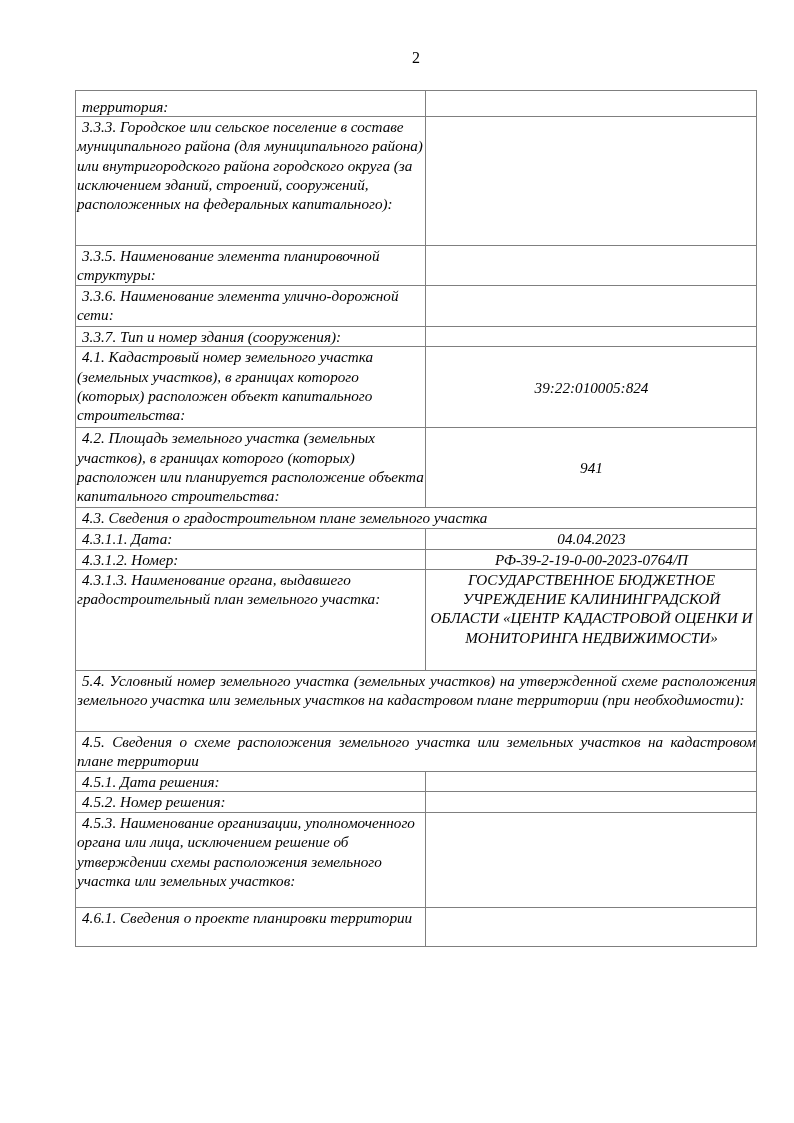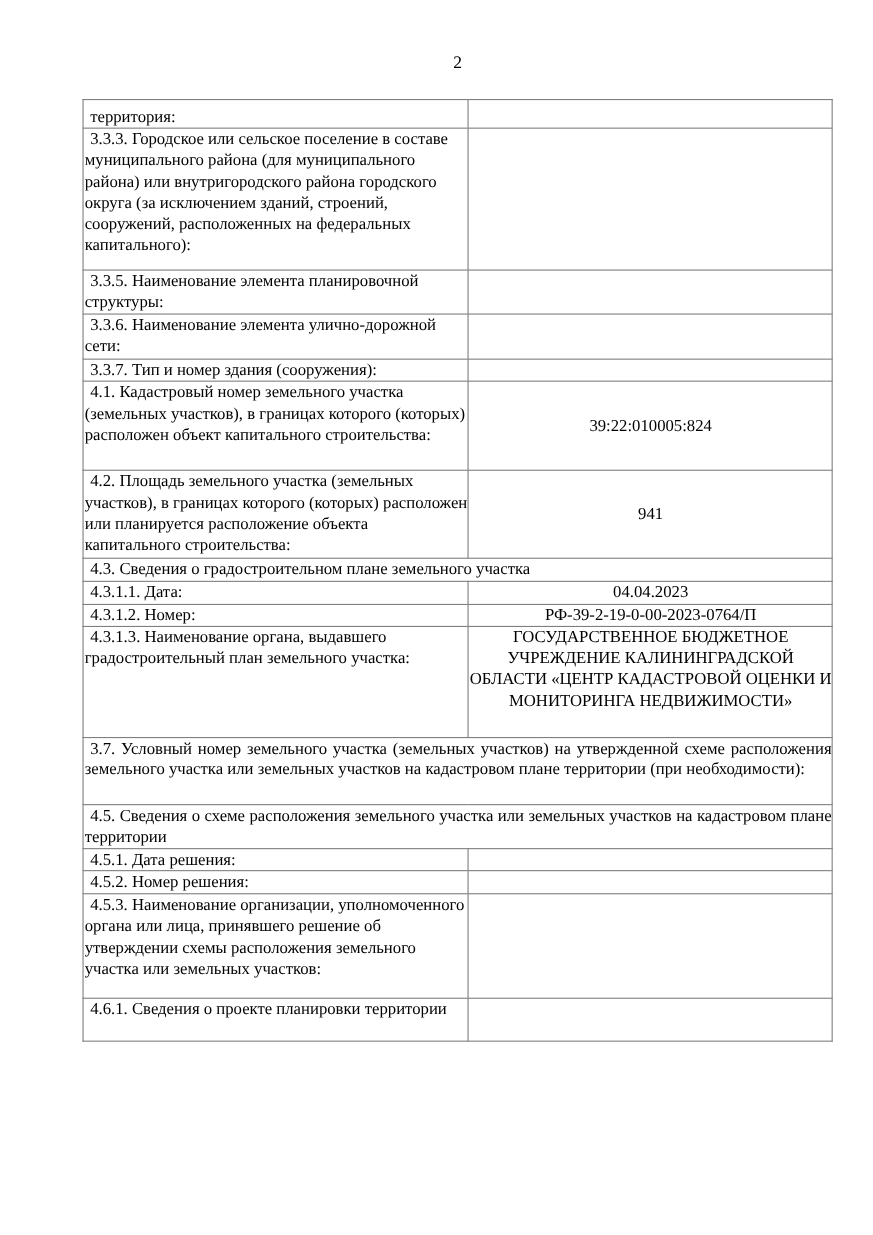--- a/index.html
+++ b/index.html
@@ -1,21 +1,21 @@
 <!DOCTYPE html>
 <html><head>
 <meta charset="utf-8">
 <style>
   html, body { margin: 0; padding: 0; background: #ffffff; }
   body { width: 794px; height: 1123px; position: relative; overflow: hidden;
          font-family: "Liberation Serif", "DejaVu Serif", serif; color: #000; }
   .page-num { position: absolute; top: 49px; left: 0; width: 832px; text-align: center; font-size: 16px; }
   table.doc { position: absolute; left: 75px; top: 90px; width: 681px; border-collapse: collapse; table-layout: fixed; font-size: 15.2px; line-height: 19.3px; }
   table.doc td { border: 1px solid #7f7f7f; padding: 0 0 0 1px; vertical-align: top; overflow: hidden; }
-  table.doc { border: 1.5px solid #333; }
+  table.doc { border: 1.5px solid #333; font-style: italic; }
   td.lbl { text-indent: 5px; }
   td.val { text-align: center; vertical-align: top; }
   td.val.mid { vertical-align: middle; }
   td.span { text-align: justify; text-indent: 5px; }
   td.sec { text-align: center; font-weight: bold; }
   col.c1 { width: 350px; }
   col.c2 { width: 331px; }
 </style>
 </head>
 <body>
@@ -65,35 +65,35 @@
   </tr>
   <tr style="height:20px">
     <td class="lbl">4.3.1.2. Номер:</td>
     <td class="val">РФ-39-2-19-0-00-2023-0764/П</td>
   </tr>
   <tr style="height:101px">
     <td class="lbl">4.3.1.3. Наименование органа, выдавшего градостроительный план земельного участка:</td>
     <td class="val">ГОСУДАРСТВЕННОЕ БЮДЖЕТНОЕ УЧРЕЖДЕНИЕ КАЛИНИНГРАДСКОЙ ОБЛАСТИ «ЦЕНТР КАДАСТРОВОЙ ОЦЕНКИ И МОНИТОРИНГА НЕДВИЖИМОСТИ»</td>
   </tr>
   <tr style="height:61px">
-    <td class="span" colspan="2">3.7. Условный номер земельного участка (земельных участков) на утвержденной схеме расположения земельного участка или земельных участков на кадастровом плане территории (при необходимости):</td>
+    <td class="span" colspan="2">5.4. Условный номер земельного участка (земельных участков) на утвержденной схеме расположения земельного участка или земельных участков на кадастровом плане территории (при необходимости):</td>
   </tr>
   <tr style="height:40px">
     <td class="span" colspan="2">4.5. Сведения о схеме расположения земельного участка или земельных участков на кадастровом плане территории</td>
   </tr>
   <tr style="height:16px">
     <td class="lbl">4.5.1. Дата решения:</td>
     <td class="val"></td>
   </tr>
   <tr style="height:21px">
     <td class="lbl">4.5.2. Номер решения:</td>
     <td class="val"></td>
   </tr>
   <tr style="height:95px">
-    <td class="lbl">4.5.3. Наименование организации, уполномоченного органа или лица, принявшего решение об утверждении схемы расположения земельного участка или земельных участков:</td>
+    <td class="lbl">4.5.3. Наименование организации, уполномоченного органа или лица, исключением решение об утверждении схемы расположения земельного участка или земельных участков:</td>
     <td class="val"></td>
   </tr>
   <tr style="height:39px">
     <td class="lbl">4.6.1. Сведения о проекте планировки территории</td>
     <td class="val"></td>
   </tr>
 </tbody>
   </table>
 
 </body></html>

